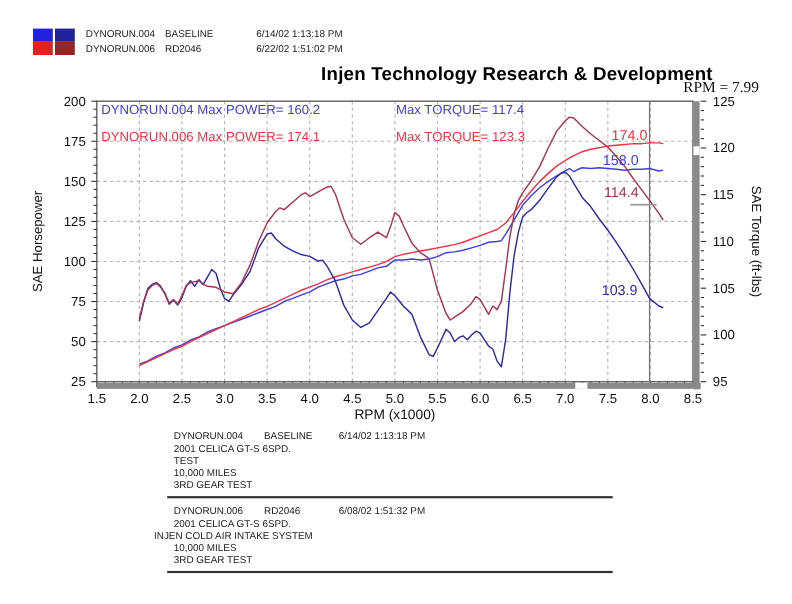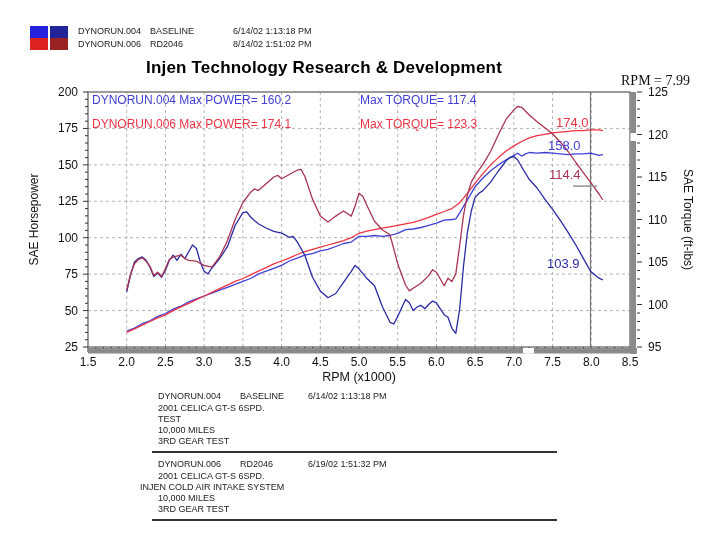--- a/index.html
+++ b/index.html
@@ -4,21 +4,21 @@
 <style>
   html,body{margin:0;padding:0;background:#fff;}
   body{width:720px;height:549px;position:relative;overflow:hidden;
        font-family:"Liberation Sans",sans-serif;color:#111;}
   .abs{position:absolute;}
   
   .swatch{width:18px;height:24px;position:absolute;top:26px;}
   .swatch .half{width:100%;height:12px;}
   .legend-text{font-size:9px;line-height:12px;white-space:nowrap;color:#222;}
   
-  .title{top:58px;left:0;width:648px;text-align:center;font-size:17px;
+  .title{top:58px;left:0;width:648px;text-align:right;font-size:17px;
          font-weight:bold;color:#000;letter-spacing:.2px;}
   .rpm-readout{top:73px;right:30px;font-family:"Liberation Serif",serif;
                font-size:14px;color:#111;margin-left:19px;}
   
   .fline{font-size:9px;white-space:nowrap;color:#222;}
   .hr{height:2px;background:#333;}
 </style>
 </head>
 <body>
 
@@ -28,21 +28,21 @@
 </div>
 <div class="swatch abs" style="left:50px">
   <div class="half" id="sw2t" style="background: rgb(34, 34, 153);"></div>
     <div class="half" id="sw2b" style="background: rgb(153, 34, 34);"></div>
 </div>
 <div class="abs legend-text" style="left:78px;top:25px">DYNORUN.004</div>
 <div class="abs legend-text" style="left:150px;top:25px">BASELINE</div>
 <div class="abs legend-text" style="left:233px;top:25px">6/14/02 1:13:18 PM</div>
 <div class="abs legend-text" style="left:78px;top:38px">DYNORUN.006</div>
 <div class="abs legend-text" style="left:150px;top:38px">RD2046</div>
-<div class="abs legend-text" style="left:233px;top:38px">8/14/02 1:51:02 PM</div>
+<div class="abs legend-text" style="left:233px;top:38px">6/22/02 1:51:02 PM</div>
 
 <div class="abs title">Injen Technology Research &amp; Development</div>
 <div class="abs rpm-readout">RPM = 7.99</div>
 
 <svg id="chart" class="abs" style="left:0;top:0" width="720" height="400">
     <line x1="126.71428571428572" y1="92" x2="126.71428571428572" y2="347" stroke="#b4b4b4" stroke-width="1" stroke-dasharray="3,3"></line>
     <line x1="165.42857142857144" y1="92" x2="165.42857142857144" y2="347" stroke="#b4b4b4" stroke-width="1" stroke-dasharray="3,3"></line>
     <line x1="204.14285714285714" y1="92" x2="204.14285714285714" y2="347" stroke="#b4b4b4" stroke-width="1" stroke-dasharray="3,3"></line>
     <line x1="242.85714285714286" y1="92" x2="242.85714285714286" y2="347" stroke="#b4b4b4" stroke-width="1" stroke-dasharray="3,3"></line>
     <line x1="281.57142857142856" y1="92" x2="281.57142857142856" y2="347" stroke="#b4b4b4" stroke-width="1" stroke-dasharray="3,3"></line>
@@ -256,18 +256,18 @@
 <div class="abs fline" style="left:240px;top:391px">BASELINE</div>
 <div class="abs fline" style="left:308px;top:391px">6/14/02 1:13:18 PM</div>
 <div class="abs fline" style="left:158px;top:403px">2001 CELICA GT-S 6SPD.</div>
 <div class="abs fline" style="left:158px;top:414px">TEST</div>
 <div class="abs fline" style="left:158px;top:425px">10,000 MILES</div>
 <div class="abs fline" style="left:158px;top:436px">3RD GEAR TEST</div>
 <div class="abs hr" style="left:152px;top:451px;width:405px"></div>
 
 <div class="abs fline" style="left:158px;top:459px">DYNORUN.006</div>
 <div class="abs fline" style="left:240px;top:459px">RD2046</div>
-<div class="abs fline" style="left:308px;top:459px">6/19/02 1:51:32 PM</div>
+<div class="abs fline" style="left:308px;top:459px">6/08/02 1:51:32 PM</div>
 <div class="abs fline" style="left:158px;top:471px">2001 CELICA GT-S 6SPD.</div>
 <div class="abs fline" style="left:140px;top:482px">INJEN COLD AIR INTAKE SYSTEM</div>
 <div class="abs fline" style="left:158px;top:493px">10,000 MILES</div>
 <div class="abs fline" style="left:158px;top:504px">3RD GEAR TEST</div>
 <div class="abs hr" style="left:152px;top:519px;width:405px"></div>
 
 </body></html>

